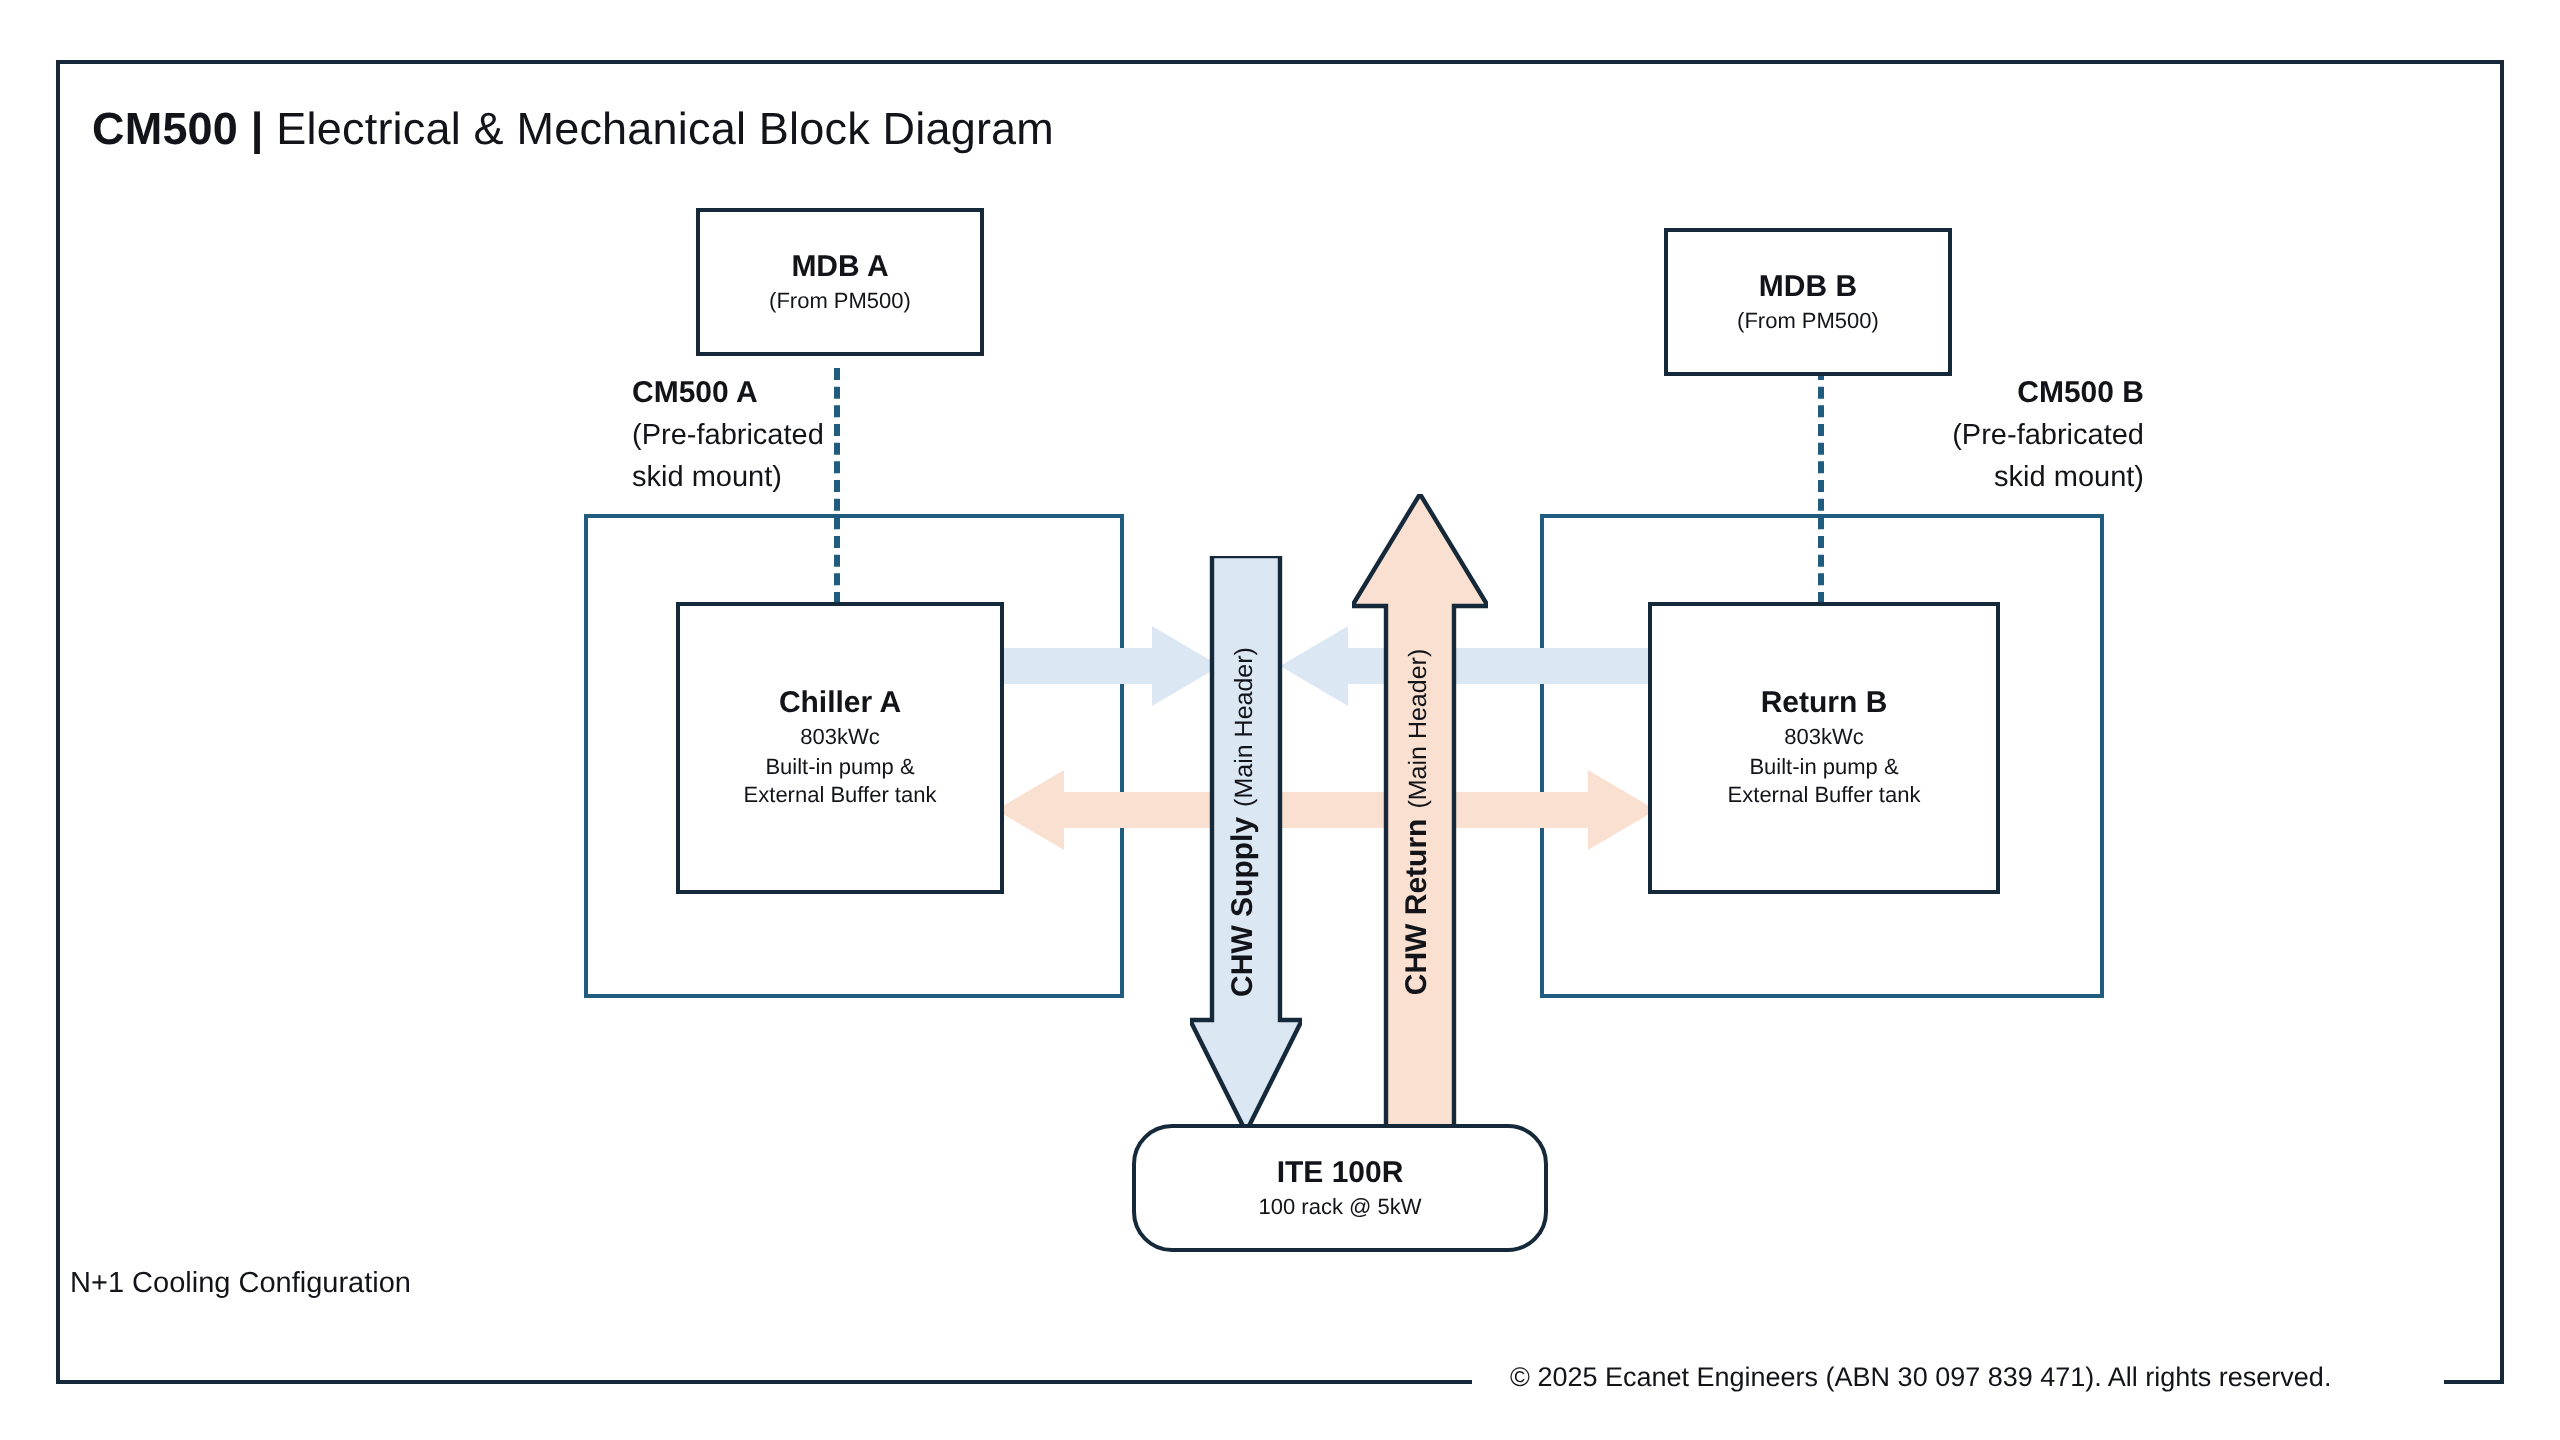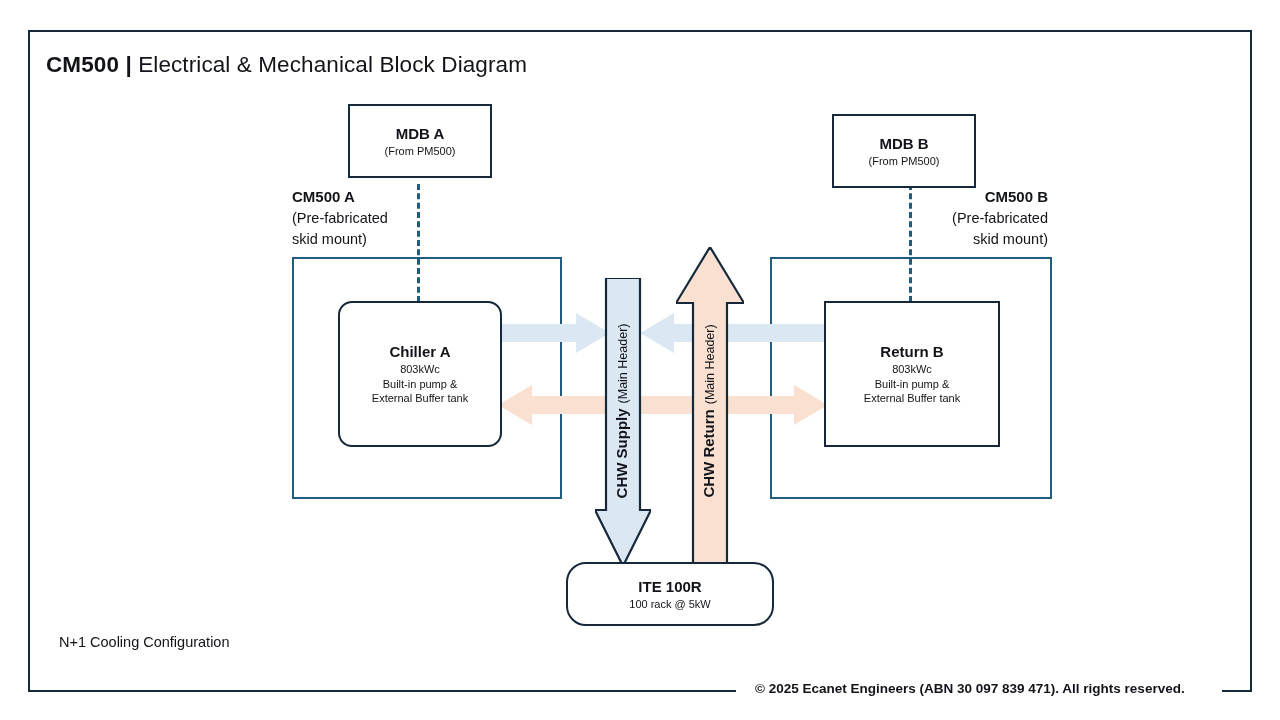--- a/index.html
+++ b/index.html
@@ -30,33 +30,33 @@
        display:flex;flex-direction:column;align-items:center;justify-content:center;
        text-align:center;line-height:1.32;z-index:6;}
   .box .hd{font-weight:bold;font-size:15px;}
   .box .ln{font-size:11px;}
 
   
   #mdb-a{left:348px;top:104px;width:140px;height:70px;}
   #mdb-b{left:832px;top:114px;width:140px;height:70px;}
 
   
-  #chiller-a{left:338px;top:301px;width:160px;height:142px;border-radius:14px;}
+  #chiller-a{left:338px;top:301px;width:160px;height:142px;}
   #chiller-b{left:824px;top:301px;width:172px;height:142px;}
 
   
   #ite{left:566px;top:562px;width:204px;height:60px;border-radius:20px;}
 
   
   .skid{position:absolute;border:2.5px solid #1f5c7e;background:transparent;z-index:2;}
   #skid-a{left:292px;top:257px;width:266px;height:238px;}
   #skid-b{left:770px;top:257px;width:278px;height:238px;}
 
   
-  .skid-label{position:absolute;font-size:14.5px;line-height:1.45;z-index:7;}
+  .skid-label{position:absolute;font-size:14.5px;line-height:1.45;z-index:7;margin-left:24px;}
   .skid-label .hd{font-weight:bold;font-size:15px;}
   #skid-label-a{left:292px;top:186px;text-align:left;width:200px;}
   #skid-label-b{left:848px;top:186px;text-align:right;width:200px;}
 
   
   .dashed{position:absolute;width:0;border-left:3px dashed #1f5c7e;z-index:3;}
   #dash-a{left:417px;top:184px;height:118px;}
   #dash-b{left:909px;top:184px;height:118px;}
 
   
@@ -67,22 +67,22 @@
   #chw-return{position:absolute;left:676px;top:247px;width:68px;height:320px;z-index:4;}
 
   .vlabel{position:absolute;z-index:8;transform:rotate(-90deg);
           transform-origin:center center;white-space:nowrap;display:flex;align-items:baseline;gap:5px;}
   .vlabel .main{font-weight:bold;font-size:15px;}
   .vlabel .sub{font-size:12.5px;}
   #lbl-supply{left:559px;top:401px;width:128px;height:20px;text-align:center;justify-content:center;}
   #lbl-return{left:646px;top:401px;width:128px;height:20px;text-align:center;justify-content:center;}
 
   
-  #notes{position:absolute;left:59px;top:631px;font-size:14.5px;line-height:1.6;}
-  #footer{position:absolute;left:755px;top:681px;font-size:13.5px;white-space:nowrap;font-weight:bold;}
+  #notes{position:absolute;left:35px;top:631px;font-size:14.5px;line-height:1.6;}
+  #footer{position:absolute;left:755px;top:681px;font-size:13.5px;white-space:nowrap;}
 </style>
 </head>
 <body>
 
 <div id="stage">
 
   <div class="frame-top"></div>
   <div class="frame-left"></div>
   <div class="frame-right"></div>
   <div class="frame-bot-l"></div>

